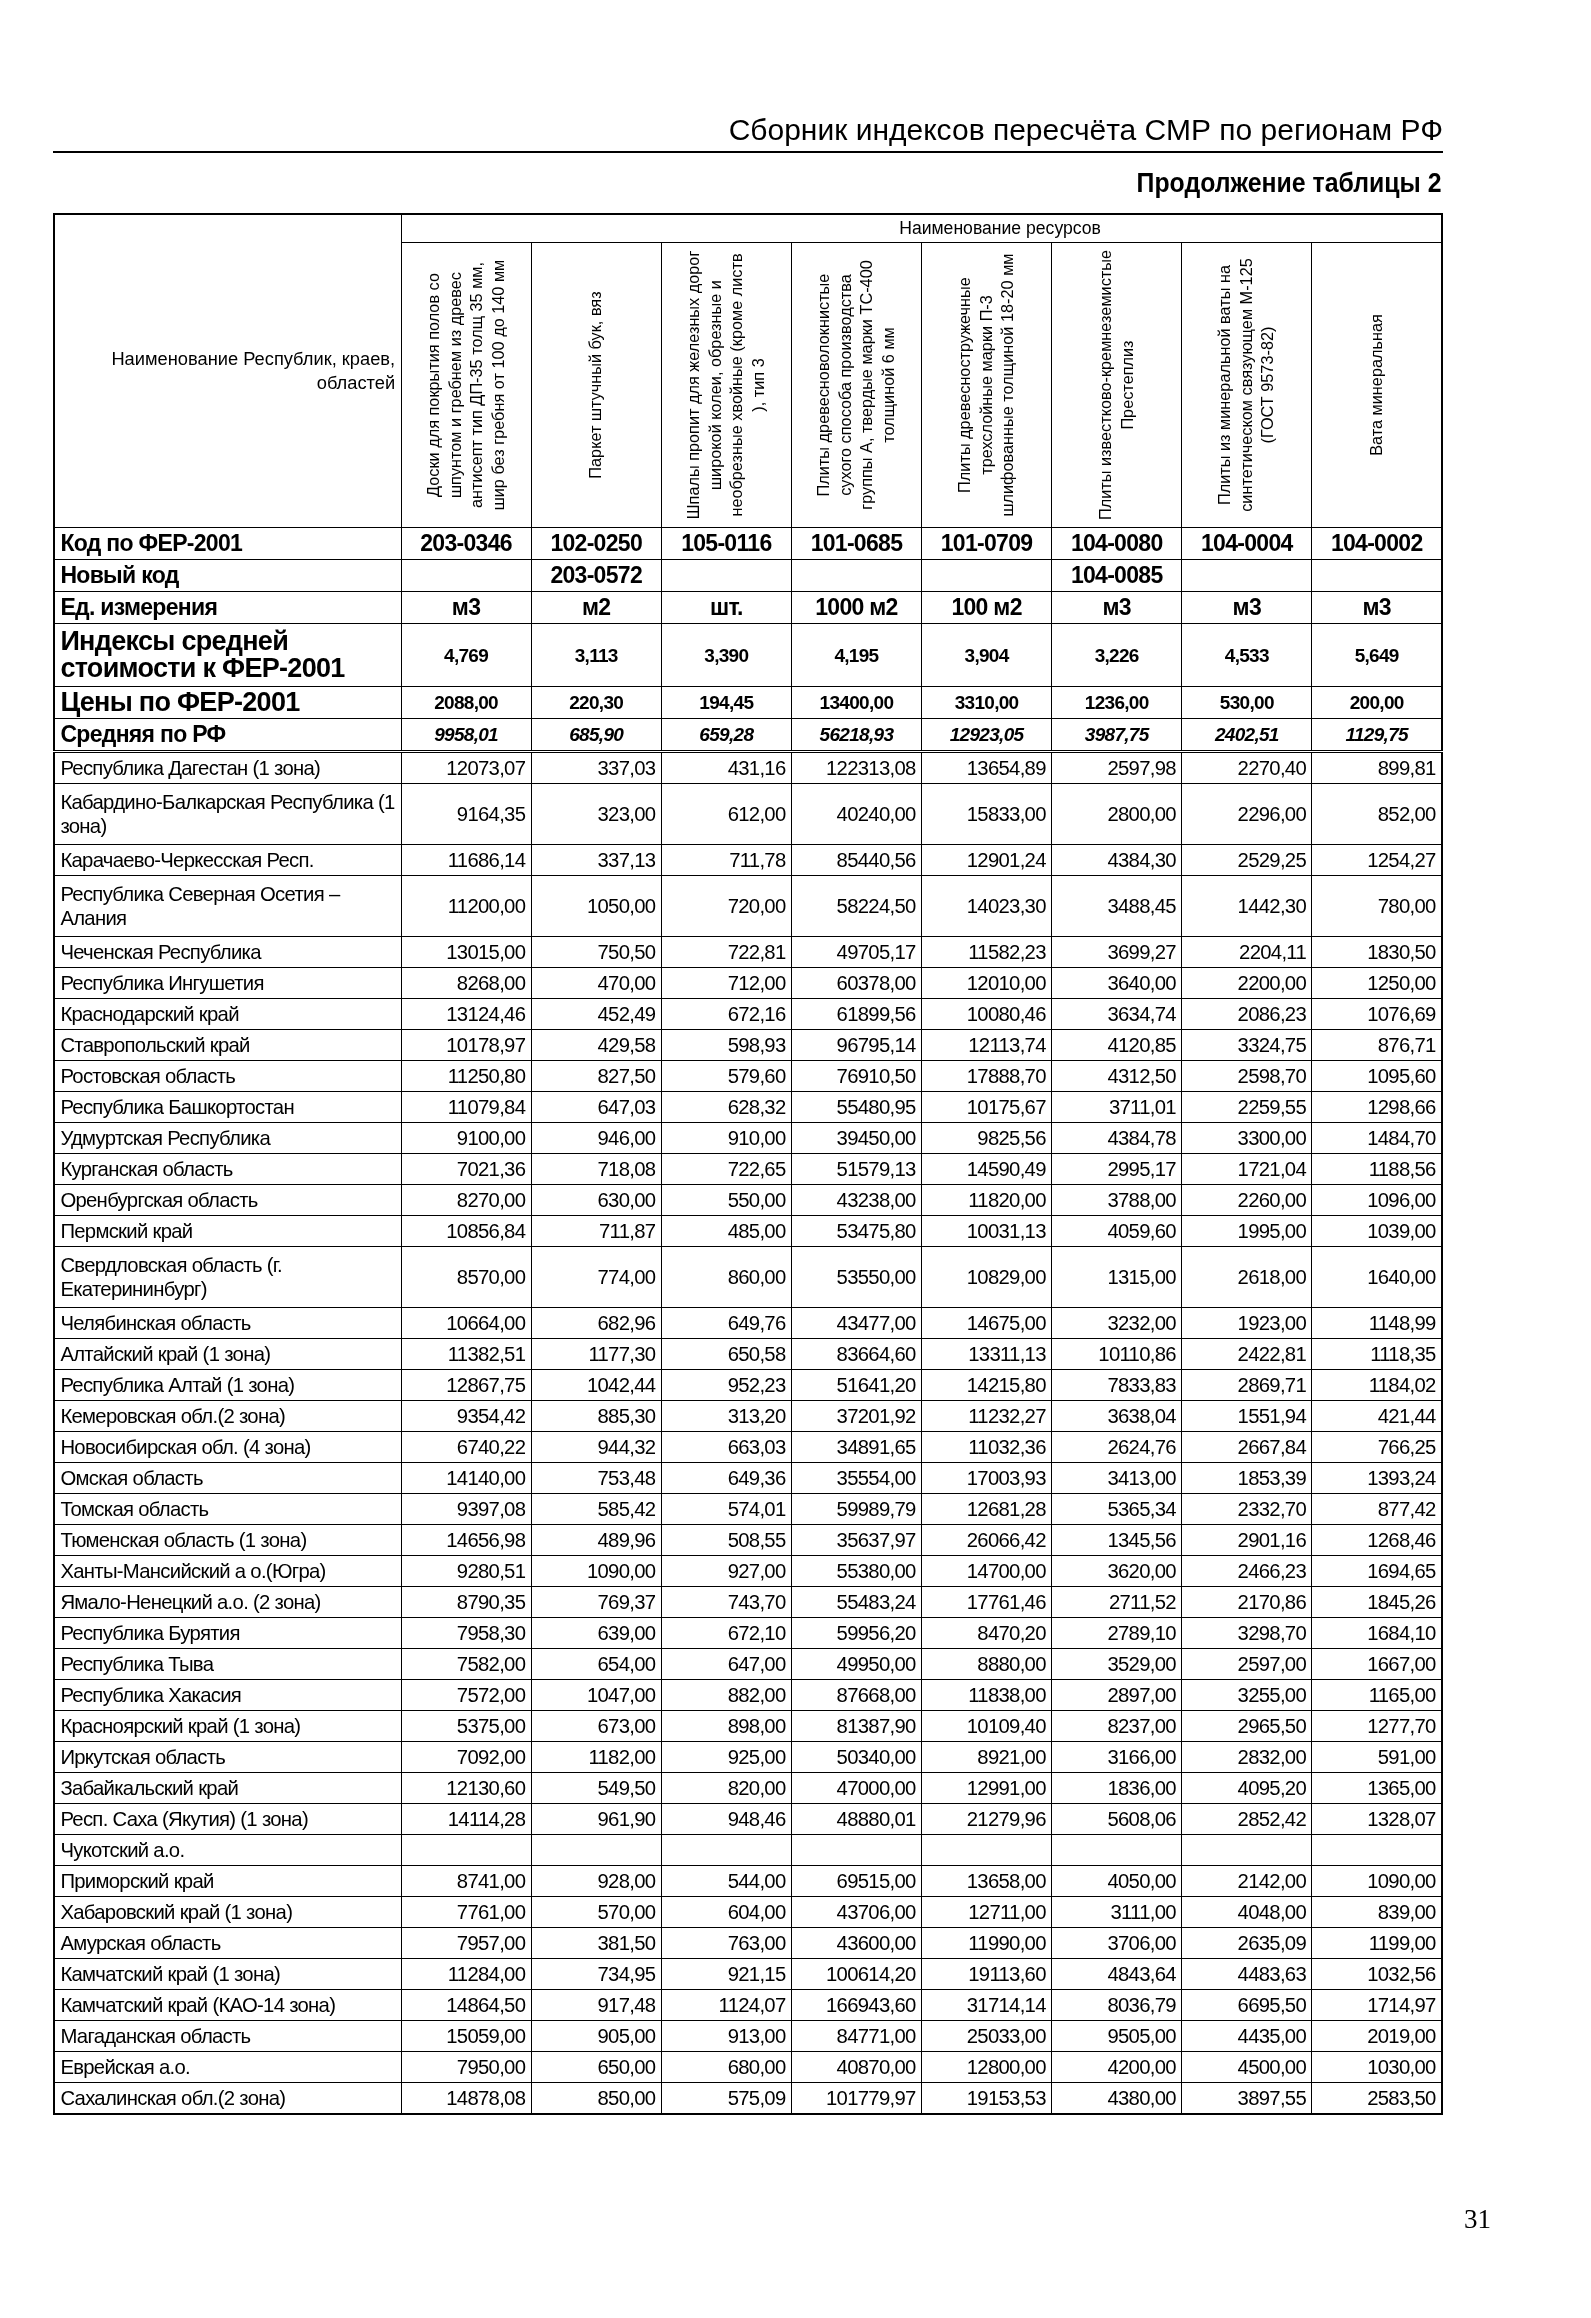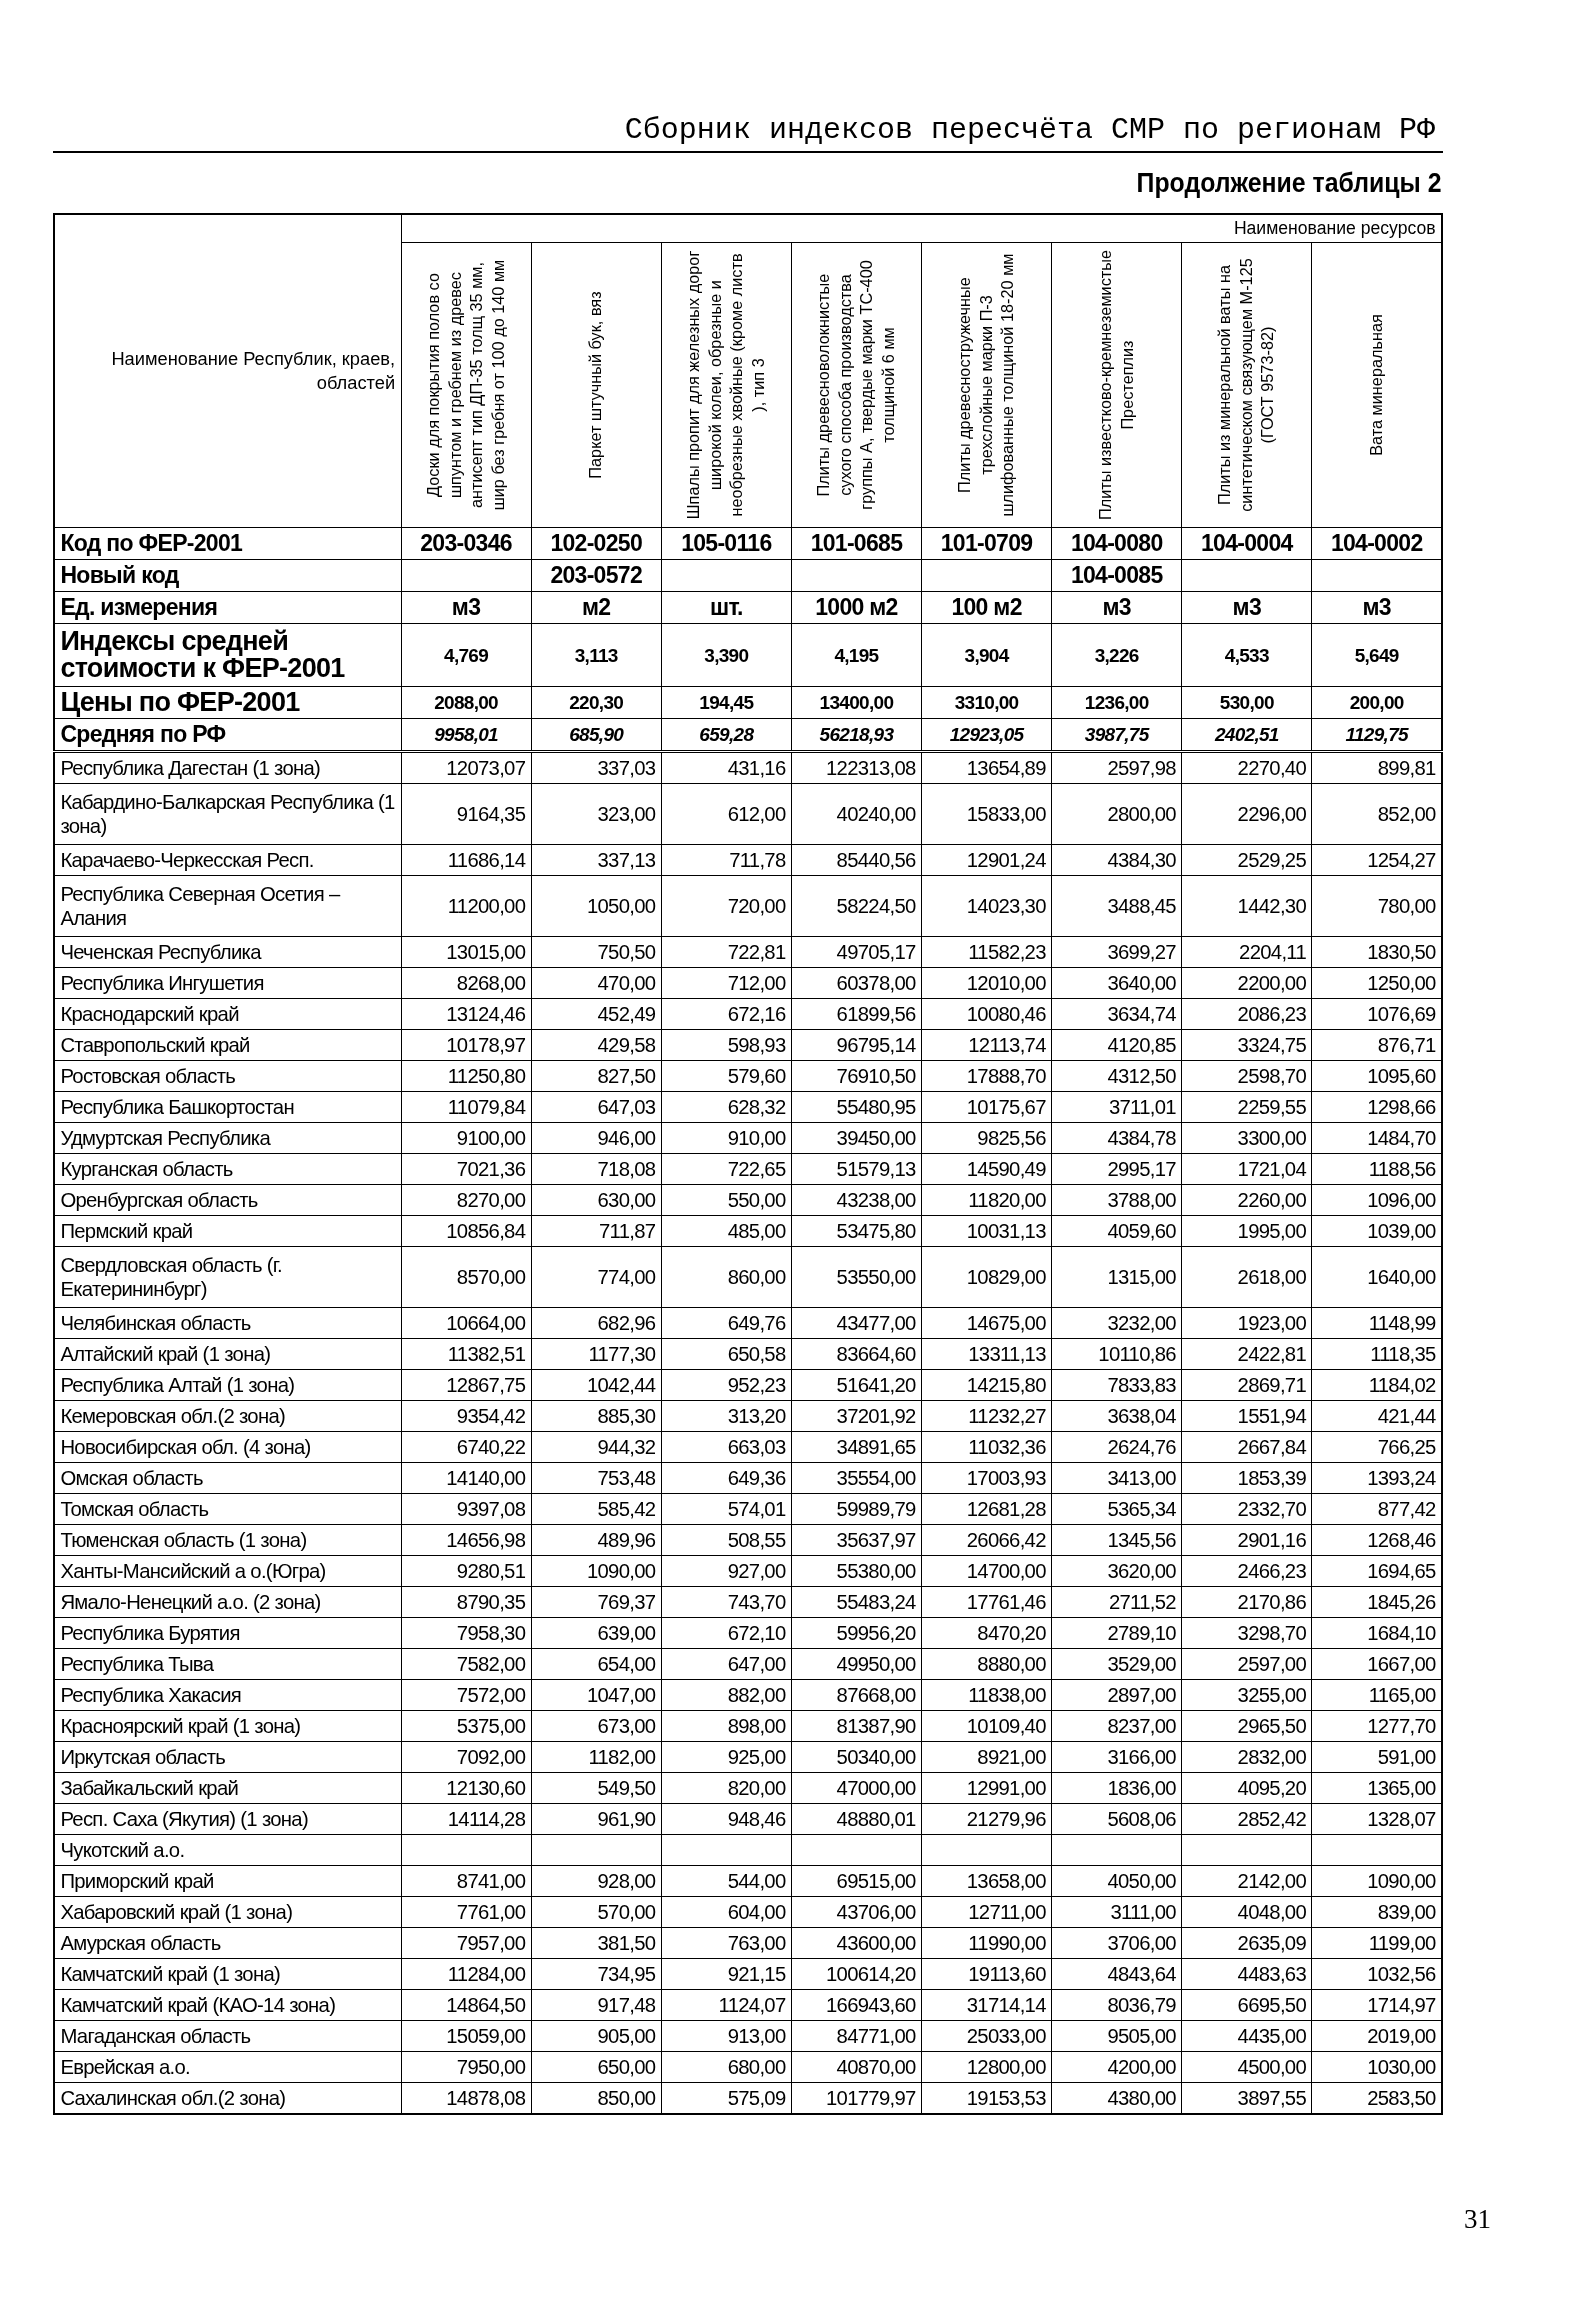--- a/index.html
+++ b/index.html
@@ -1,23 +1,23 @@
 <!DOCTYPE html>
 <html style="font-size:10.8px"><head>
 <meta charset="utf-8">
 <style>
   html, body { margin:0; padding:0; background:#fff; }
   body { width:1591px; height:2319px; position:relative; font-family:"Liberation Sans", sans-serif; color:#000; }
   .page-header { position:absolute; left:53px; top:108px; width:1390px; height:43px; border-bottom:2px solid #000; }
-  .page-header .title { position:absolute; right:8px; bottom:4.1px; font-family:Liberation Mono, monospace; font-size:30px; }
+  .page-header .title { position:absolute; right:0; bottom:4.1px; font-family:Liberation Sans, sans-serif; font-size:30px; }
   .continuation { position:absolute; right:149px; top:168px; font-size:27px; font-weight:bold; transform:scaleX(0.92); transform-origin:right; }
   table.main { position:absolute; left:53px; top:213px; width:1390px; border-collapse:collapse; border:2.7px double #000; table-layout:fixed; }
   table.main td, table.main th { border:1.4px solid #000; padding:0 5.4px; overflow:hidden; }
   .col-name { width:347px; }
-  .hdr-group { height:27px; font-weight:normal; font-size:17.6px; text-align:right; padding-left:163px !important; }
+  .hdr-group { height:27px; font-weight:normal; font-size:17.6px; text-align:center; padding-left:163px !important; }
   .hdr-name { font-weight:normal; font-size:18.3px; text-align:right; line-height:24.4px; }
   .hdr-res { height:284px; padding:0 !important; position:relative; }
   .vtext { position:absolute; left:50%; top:50%; width:271px; transform:translate(-50%,-50%) rotate(-90deg); text-align:center; font-size:16.3px; line-height:21.7px; font-weight:normal; }
   .sum td { font-weight:bold; font-size:23px; height:31px; text-align:center; letter-spacing:-0.7px; }
   .sum td.lbl { text-align:left; font-size:23px; }
   .sum.tall td { height:62px; line-height:27px; }
   .sum.avg td { font-style:italic; font-size:19px; }
   .sum.avg td.lbl { font-style:normal; font-size:23px; }
   .sum.small td { font-size:19px; }
   .sum.small td.lbl { font-size:27px; }

